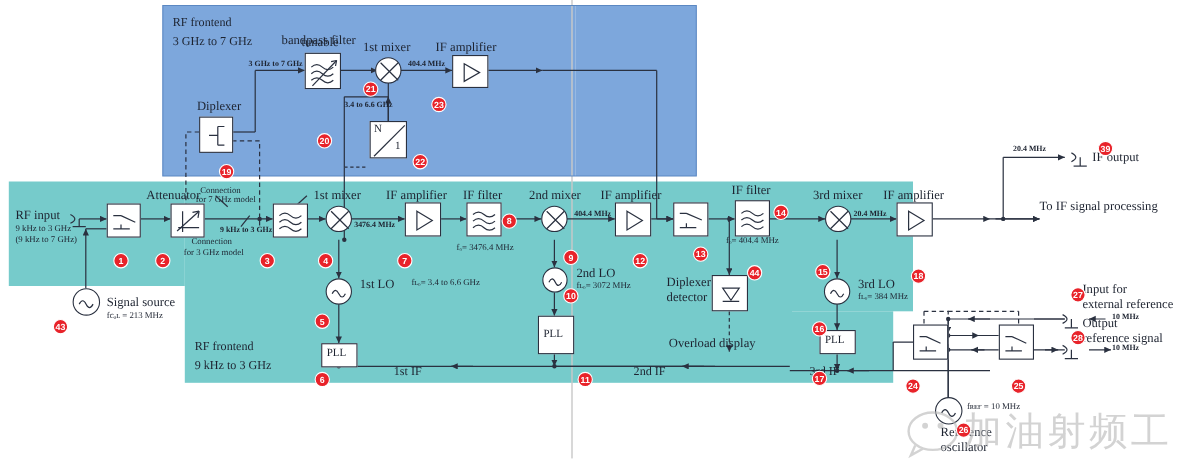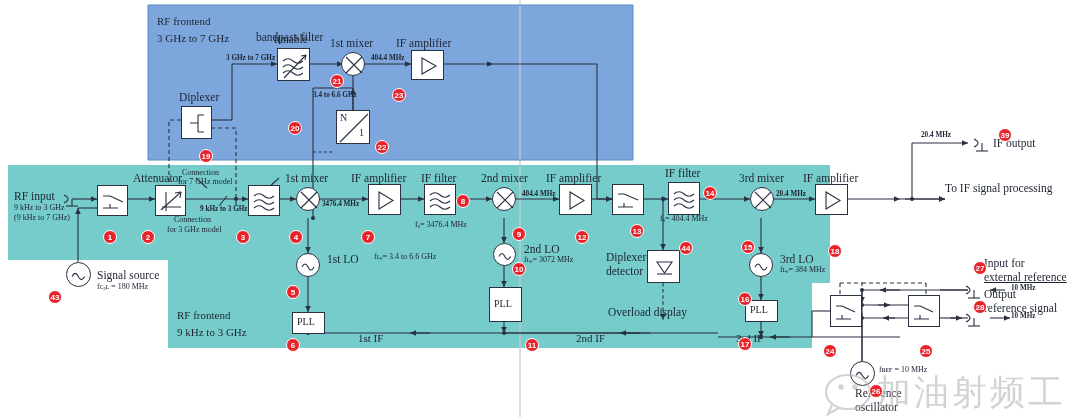--- a/index.html
+++ b/index.html
@@ -450,21 +450,21 @@
   <span class="lbl mid" style="left:739px;top:172px;">3rd mixer</span>
   <span class="lbl mid" style="left:803px;top:172px;">IF amplifier</span>
   <span class="lbl mid" style="left:780px;top:253px;text-align:center;">3rd LO</span>
   <span class="lbl sm2" style="left:780px;top:266px;">fʟₒ= 384 MHz</span>
 
   <span class="lbl mid" style="left:606px;top:251px;">Diplexer</span>
   <span class="lbl mid" style="left:606px;top:265px;">detector</span>
   <span class="lbl mid" style="left:608px;top:306px;">Overload display</span>
 
   <span class="lbl mid" style="left:97px;top:269px;">Signal source</span>
-  <span class="lbl sm2" style="left:97px;top:283px;">fᴄₐʟ = 180 MHz</span>
+  <span class="lbl sm2" style="left:97px;top:283px;">fᴄₐʟ = 213 MHz</span>
 
   <span class="lbl mid" style="left:855px;top:387px;">Reference</span>
   <span class="lbl mid" style="left:855px;top:401px;">oscillator</span>
   <span class="lbl sm2" style="left:879px;top:366px;">fʀᴇғ = 10 MHz</span>
 
   <span class="lbl sm" style="left:226px;top:55px;">3 GHz to 7 GHz</span>
   <span class="lbl sm" style="left:313px;top:92px;">3.4 to 6.6 GHz</span>
   <span class="lbl sm" style="left:371px;top:55px;">404.4 MHz</span>
   <span class="lbl sm" style="left:200px;top:206px;">9 kHz to 3 GHz</span>
   <span class="lbl sm" style="left:322px;top:201px;">3476.4 MHz</span>
@@ -478,21 +478,21 @@
   <span class="lbl sm2" style="left:178px;top:178px;">for 7 GHz model</span>
   <span class="lbl sm2" style="left:174px;top:216px;">Connection</span>
   <span class="lbl sm2" style="left:167px;top:226px;">for 3 GHz model</span>
 
   <span class="lbl sm" style="left:1011px;top:285px;">10 MHz</span>
   <span class="lbl sm" style="left:1011px;top:313px;">10 MHz</span>
 
   <span class="lbl mid" style="left:993px;top:137px;">IF output</span>
   <span class="lbl mid" style="left:945px;top:182px;">To IF signal processing</span>
   <span class="lbl mid" style="left:984px;top:257px;">Input for</span>
-  <span class="lbl mid" style="left:984px;top:271px;text-decoration:underline;">external reference</span>
+  <span class="lbl mid" style="left:984px;top:271px;">external reference</span>
   <span class="lbl mid" style="left:984px;top:288px;">Output</span>
   <span class="lbl mid" style="left:984px;top:302px;">reference signal</span>
 
   <div class="wm" style="left:876px;top:369px;">加油射频工程师</div>
   <svg width="90" height="46" class="wm" style="left:822px;top:372px;">
     <g stroke="#b9b9b9" stroke-width="2.2" fill="none">
       <ellipse cx="26" cy="20" rx="22" ry="17"></ellipse>
       <path d="M10,33 L6,42 L17,36"></path>
       <circle cx="19" cy="15" r="1.6" fill="#b9b9b9"></circle>
       <circle cx="33" cy="15" r="1.6" fill="#b9b9b9"></circle>

